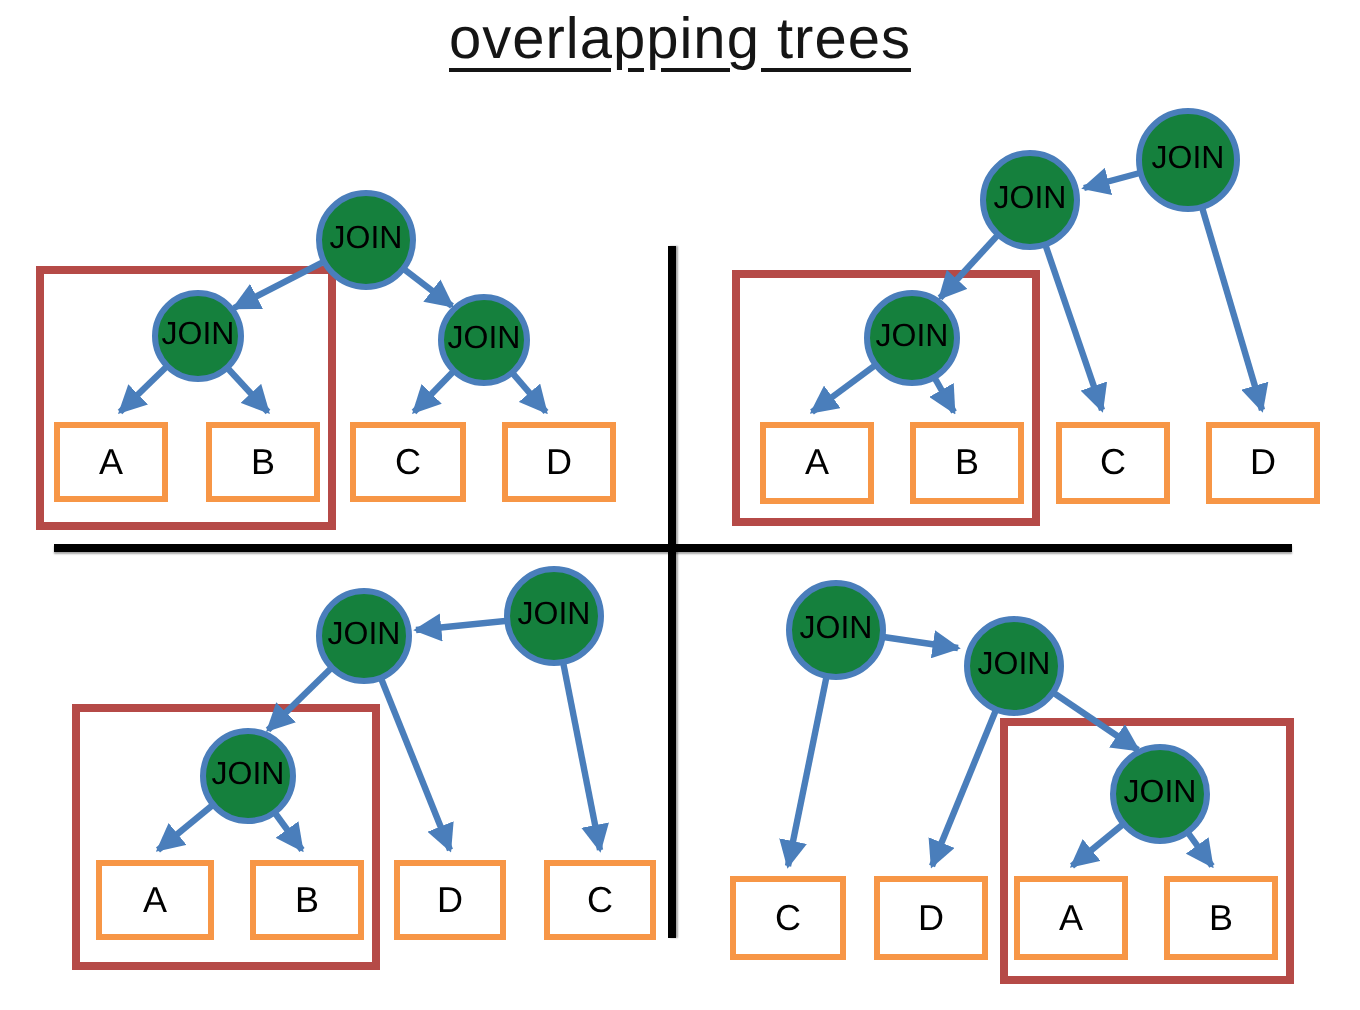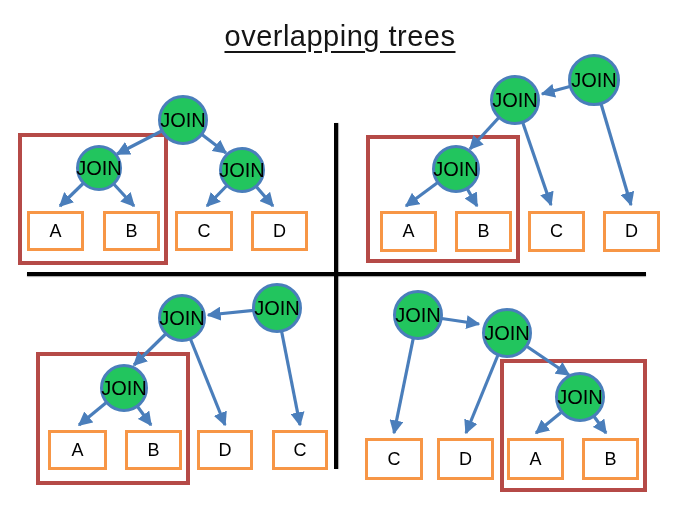--- a/index.html
+++ b/index.html
@@ -1,30 +1,30 @@
 <!DOCTYPE html>
 <html><head>
 <meta charset="utf-8">
 <style>
   html,body{margin:0;padding:0;background:#ffffff;}
   .stage{
     position:relative;width:680px;height:505px;background:#ffffff;overflow:hidden;
     font-family:"Liberation Sans",sans-serif;
   }
   .title{
-    position:absolute;top:20px;left:0;width:680px;text-align:center;
+    position:absolute;top:4px;left:0;width:680px;text-align:center;
     font-size:29px;color:#151515;text-decoration:underline;
     text-underline-offset:5px;letter-spacing:0.5px;
   }
   .quadrant{position:absolute;inset:0;}
   .join{
     position:absolute;z-index:3;box-sizing:border-box;
-    border:3px solid #4a7ebb;border-radius:50%;background:#22c55e;
+    border:3px solid #4a7ebb;border-radius:50%;background:#15803d;
     display:flex;align-items:center;justify-content:center;
-    font-size:20px;color:#000;
+    font-size:16px;color:#000;
   }
   .leaf{
     position:absolute;z-index:3;box-sizing:border-box;
     border:3px solid #f79646;background:#ffffff;
     display:flex;align-items:center;justify-content:center;
     font-size:18px;color:#000;
   }
   .group{
     position:absolute;z-index:1;box-sizing:border-box;
     border:4px solid #b54a47;background:transparent;

